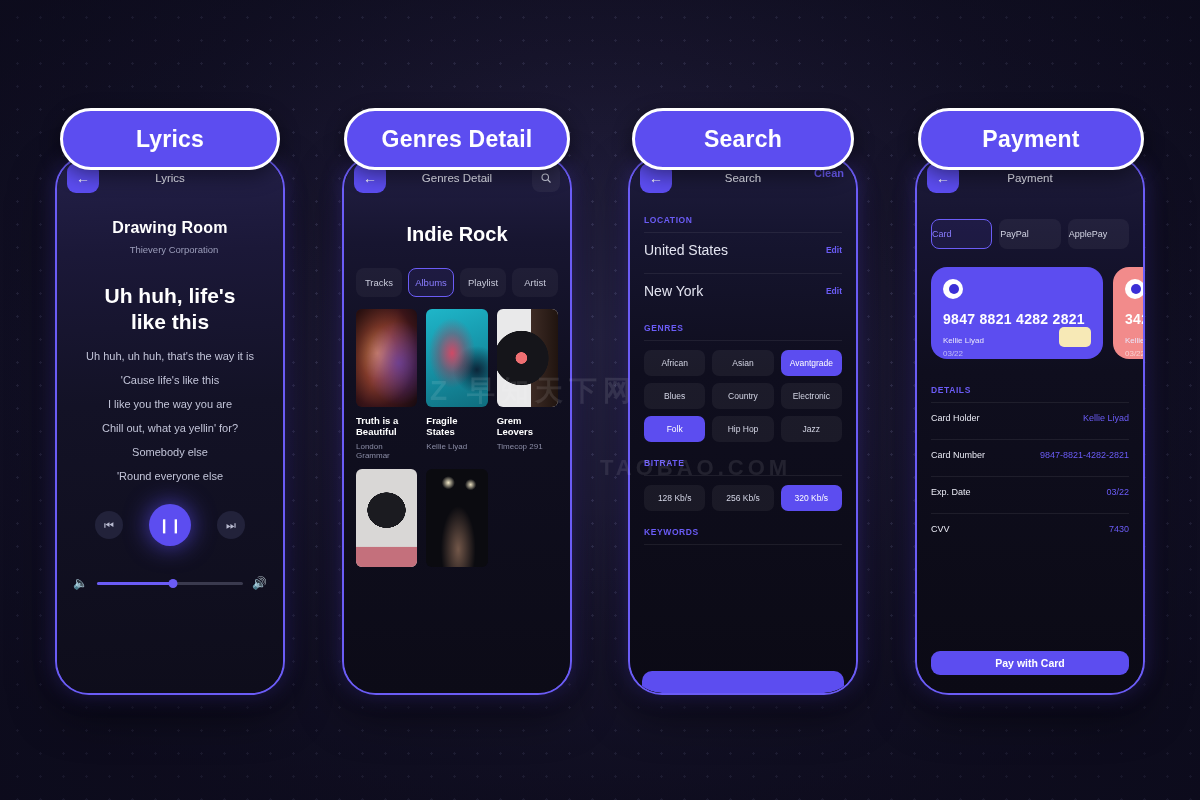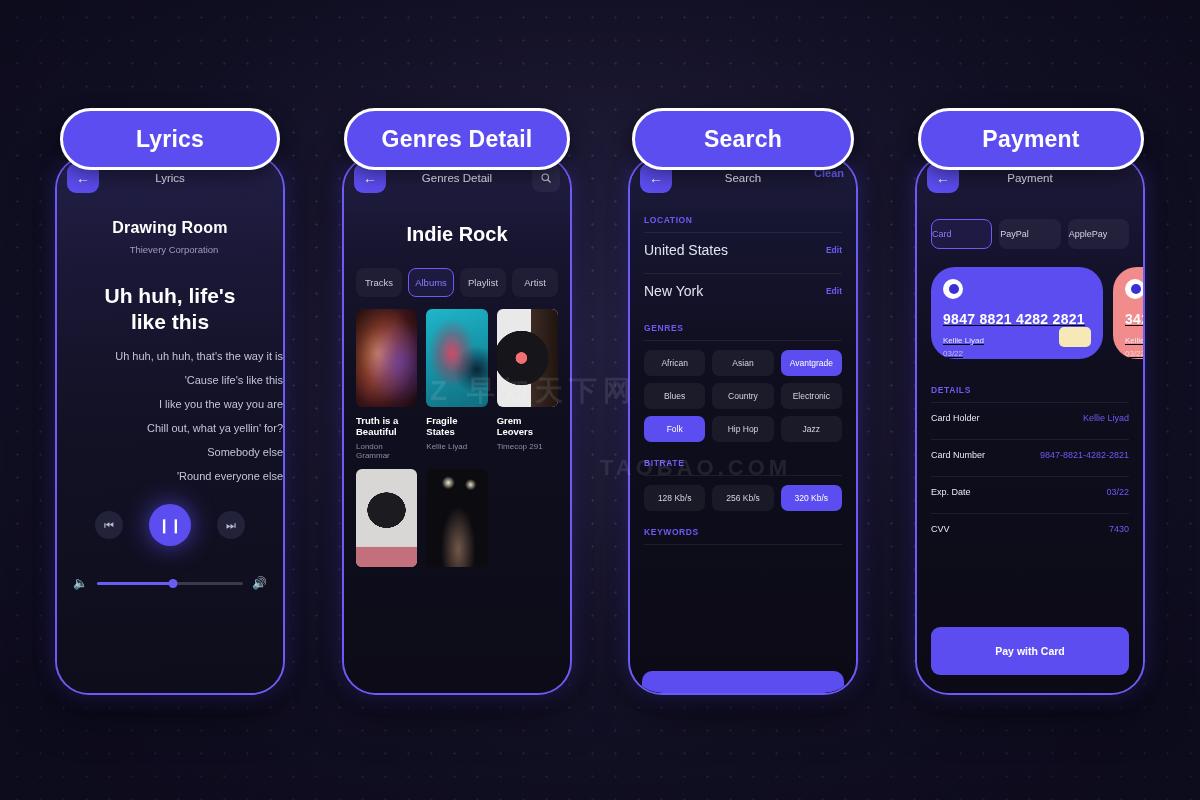--- a/index.html
+++ b/index.html
@@ -102,21 +102,21 @@
   }
 
   
   .s1 { background: linear-gradient(178deg, #232049 0%, #1b1838 18%, #131226 46%, #0e0d1b 100%); height:100%; }
   .s1 .song-title { text-align:center; font-size: 16px; font-weight: bold; color:#fff; margin-top: 20px; letter-spacing:.2px;}
   .s1 .song-artist { text-align:center; font-size: 9.5px; color:#9c9ebb; margin-top: 7px; padding-left: 8px; }
   .s1 .lyric-hero {
     text-align:center; color:#fff; font-weight:bold; font-size: 21px;
     line-height: 1.22; margin-top: 28px; padding: 0 28px;
   }
-  .s1 .lyric-lines { margin-top: 16px; text-align:right; }
+  .s1 .lyric-lines { margin-top: 16px; text-align:center; }
   .s1 .lyric-lines div { font-size: 11px; color:#c2c4d8; margin-bottom: 12px; }
   .s1 .controls {
     display:flex; align-items:center; justify-content:center; gap: 26px;
     margin-top: 22px;
   }
   .cbtn {
     width: 28px; height: 28px; border-radius: 50%;
     background: #22223a; color:#b9bbd0;
     display:flex;align-items:center;justify-content:center; font-size: 11px;
   }
@@ -200,35 +200,35 @@
     border-radius: 10px; background: #5c4df0;
   }
 
   
   .s4 { background: linear-gradient(180deg, #1d1b3a 0%, #161430 14%, #0f0e1e 40%, #0b0a15 100%); height:100%; }
   .pm-tabs { display:flex; gap: 7px; padding: 0 14px; margin-top: 20px; }
   .pm-tab { flex:1; text-align:left; font-size: 9px; color:#d3d5e4; padding: 9px 0;
             border-radius: 8px; background: rgba(255,255,255,0.055); border:1px solid transparent; }
   .pm-tab.active { color:#8a7dff; border-color:#6b5cf6; background: rgba(107,92,246,0.10); }
   .cards { display:flex; gap: 10px; padding: 18px 0 0 14px; }
-  .card { width: 172px; height: 92px; border-radius: 24px; background:#5c4df0; position:relative;
-          flex: 0 0 auto; padding: 12px 12px 0 12px; overflow:hidden;text-decoration:underline; }
+  .card { width: 172px; height: 92px; border-radius: 16px; background:#5c4df0; position:relative;
+          flex: 0 0 auto; padding: 12px 12px 0 12px; overflow:hidden; }
   .card.pink { background:#f28b8b; }
   .card .logo { width: 20px; height: 20px; border-radius:50%; background:#fff; position:relative; }
   .card .logo::after { content:""; position:absolute; left:6px; top:5px; width:10px; height:10px;
                        border-radius:50%; background:#3b2fd6; }
   .card .num { color:#fff; font-size: 14px; font-weight: bold; margin-top: 12px; letter-spacing:.3px; white-space:nowrap;}
   .card .nm { color:#e9e7fb; font-size: 8px; margin-top: 9px; }
   .card .ex { color:rgba(255,255,255,0.6); font-size: 8px; margin-top: 4px; }
   .card .chip2 { position:absolute; right: 12px; bottom: 12px; width: 32px; height: 20px;
                  border-radius: 5px; background:#f7e9b6; }
   .drow { display:flex; align-items:center; justify-content:space-between; padding: 10px 14px 9px 14px; }
   .drow .dk { font-size: 9px; color:#e8e9f3; }
   .drow .dv { font-size: 9px; color:#6b5cf6; }
-  .paybtn { position:absolute; left: 14px; right: 14px; bottom: 18px; height: 48px;
+  .paybtn { position:absolute; left: 14px; right: 14px; bottom: 18px; height: 24px;
             border-radius: 9px; background:#5c4df0; color:#fff; font-size: 10.5px; font-weight: bold;
             display:flex; align-items:center; justify-content:center; }
 
   .wm { position:absolute; left: 430px; top: 372px; font-size: 28px; color: rgba(255,255,255,0.10);
         letter-spacing: 6px; z-index: 30; pointer-events:none; font-weight:bold; }
   .wm2 { position:absolute; left: 600px; top: 455px; font-size: 22px; color: rgba(255,255,255,0.09);
         letter-spacing: 4px; z-index: 30; pointer-events:none; font-weight:bold; }
 </style>
 </head>
 <body>

